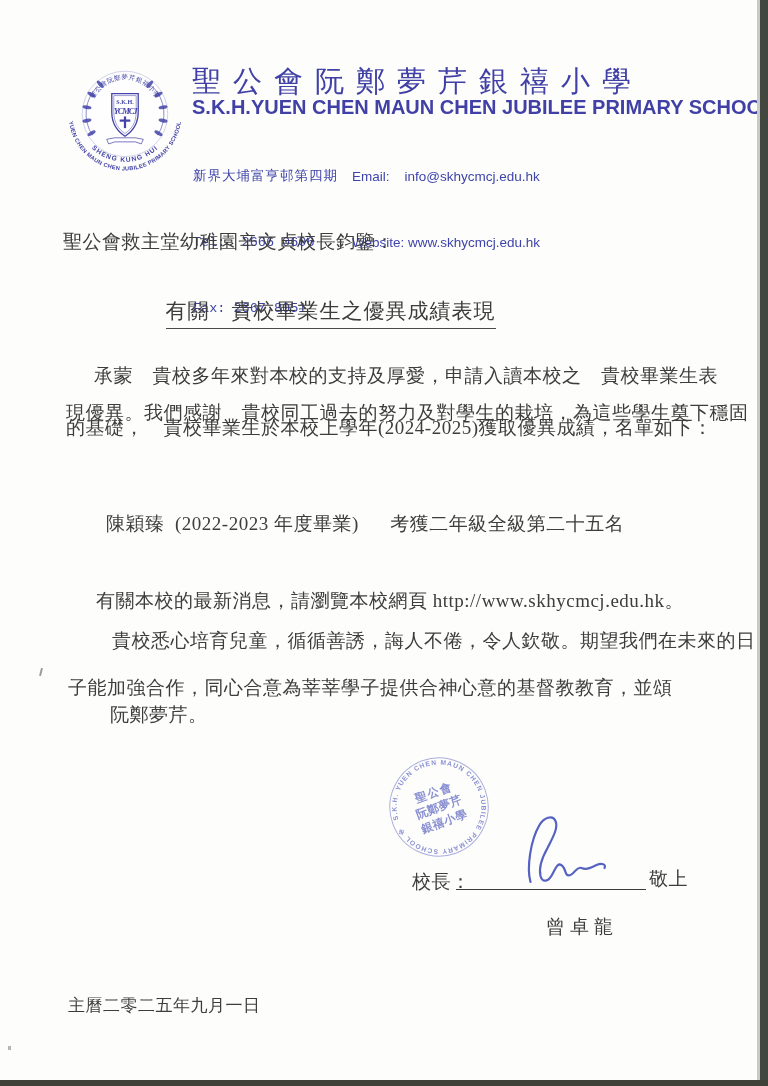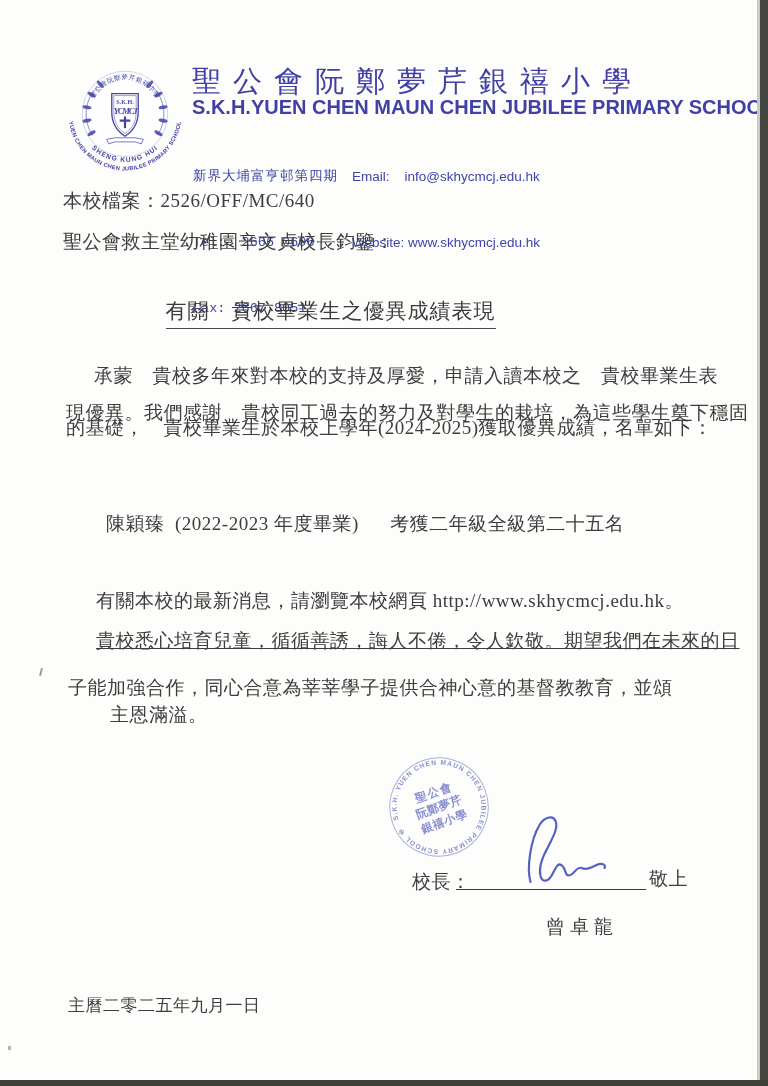--- a/index.html
+++ b/index.html
@@ -103,40 +103,39 @@
   <div class="abs addr" style="left:193px;top:122px;font-family:Liberation Mono, monospace;">
     <div class="addr-zh-line">新界大埔富亨邨第四期</div>
     <div>Tel:  2666 0606</div>
     <div>Fax: 2667 8051</div>
   </div>
   <div class="abs addr" style="left:352px;top:122px;">
     <div>Email:    info@skhycmcj.edu.hk</div>
     <div>Website: www.skhycmcj.edu.hk</div>
   </div>
 
-  <div class="abs zh body-line" style="left:63px;top:189px;">本校檔案：2526/OFF/MC/640</div>
 
   <div class="abs zh body-line" style="left:63px;top:230px;">聖公會救主堂幼稚園辛文貞校長鈞鑒：</div>
 
   <div class="abs subject-wrap">
     <span class="zh subject">有關　貴校畢業生之優異成績表現</span>
   </div>
 
   <div class="abs zh body-line" style="left:94px;top:364px;">承蒙　貴校多年來對本校的支持及厚愛，申請入讀本校之　貴校畢業生表</div>
   <div class="abs zh body-line" style="left:66px;top:401px;">現優異。我們感謝　貴校同工過去的努力及對學生的栽培，為這些學生奠下穩固</div>
   <div class="abs zh body-line" style="left:66px;top:416px;">的基礎，　貴校畢業生於本校上學年(2024-2025)獲取優異成績，名單如下：</div>
 
   <div class="abs zh body-line" style="left:106px;top:512px;"><span>陳穎臻</span><span>  </span><span>(2022-2023 年度畢業)</span><span>      </span><span>考獲二年級全級第二十五名</span></div>
 
   <div class="abs zh body-line" style="left:96px;top:589px;">有關本校的最新消息，請瀏覽本校網頁 http://www.skhycmcj.edu.hk。</div>
 
-  <div class="abs zh body-line" style="left:96px;top:629px;text-decoration:underline;">貴校悉心培育兒童，循循善誘，誨人不倦，令人欽敬。期望我們在未來的日</div>
+  <div class="abs zh body-line" style="left:112px;top:629px;">貴校悉心培育兒童，循循善誘，誨人不倦，令人欽敬。期望我們在未來的日</div>
   <div class="abs zh body-line" style="left:68px;top:676px;">子能加強合作，同心合意為莘莘學子提供合神心意的基督教教育，並頌</div>
 
-  <div class="abs zh body-line" style="left:110px;top:703px;">主恩滿溢。</div>
+  <div class="abs zh body-line" style="left:110px;top:703px;">阮鄭夢芹。</div>
 
   <div class="abs" style="left:386px;top:754px;width:106px;height:106px;transform:rotate(-20deg);">
     <svg viewBox="0 0 110 110" width="106" height="106" opacity="0.92">
       <defs>
         <path id="sealRing" d="M 11,55 A 44,44 0 1 1 99,55 A 44,44 0 1 1 11,55"></path>
       </defs>
       <circle cx="55" cy="55" r="51" fill="none" stroke="#a3a8da" stroke-width="1"></circle>
       <text font-size="7" font-weight="bold" fill="#8087ce" letter-spacing="1.1">
         <textPath href="#sealRing" startOffset="2" textLength="268" lengthAdjust="spacingAndGlyphs">S.K.H. YUEN CHEN MAUN CHEN JUBILEE PRIMARY SCHOOL ※</textPath>
       </text>

